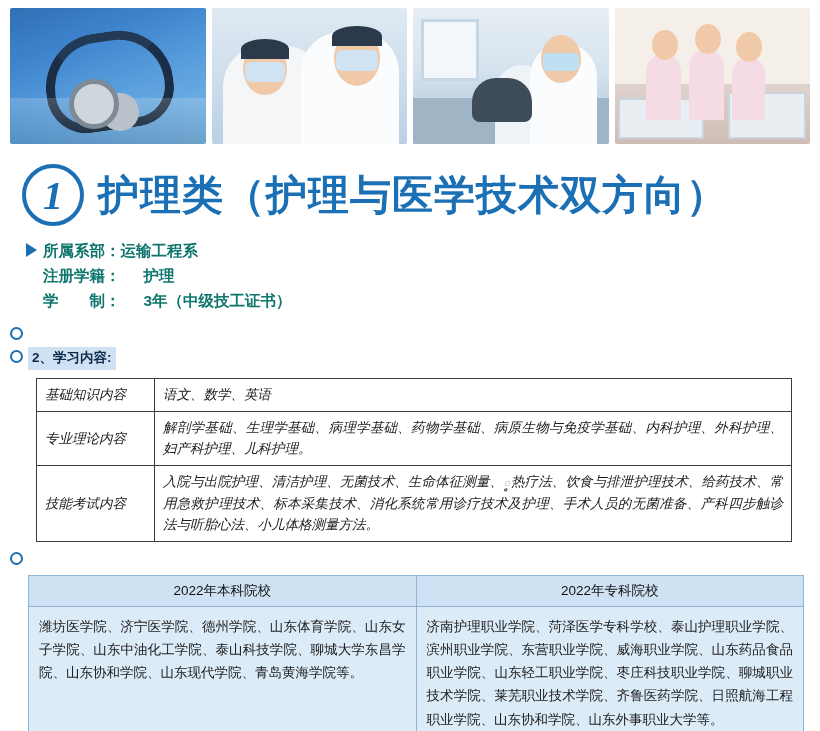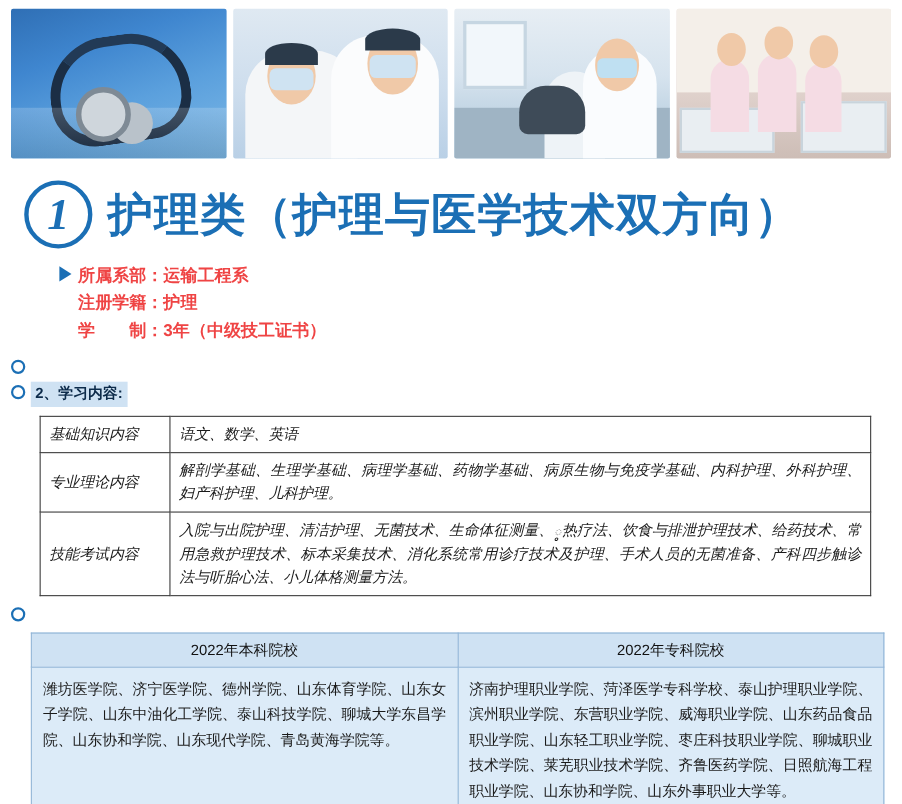--- a/index.html
+++ b/index.html
@@ -116,34 +116,33 @@
     line-height: 1;
     white-space: nowrap;
   }
 
   
   .meta {
     padding: 6px 0 4px 26px;
     font-size: 15.5px;
     font-weight: bold;
     line-height: 1.62;
-    color: #ef4444;
-    margin-left: 28px;
+    color: #0f766e;
   }
   .meta .row { display: flex; align-items: baseline; }
   .tri {
     width: 0; height: 0;
     border-left: 11px solid #1b6fb5;
     border-top: 7px solid transparent;
     border-bottom: 7px solid transparent;
     margin-right: 6px;
     position: relative;
     top: 1px;
   }
-  .meta .indent { padding-left: 17px; }
+  .meta .indent { padding-left: 17px; gap: 23px; }
   .meta .label-sp { letter-spacing: 0; }
 
   
   .sec {
     display: flex;
     align-items: flex-start;
     padding: 7px 16px 0 10px;
     font-size: 13.5px;
     line-height: 1.55;
   }

